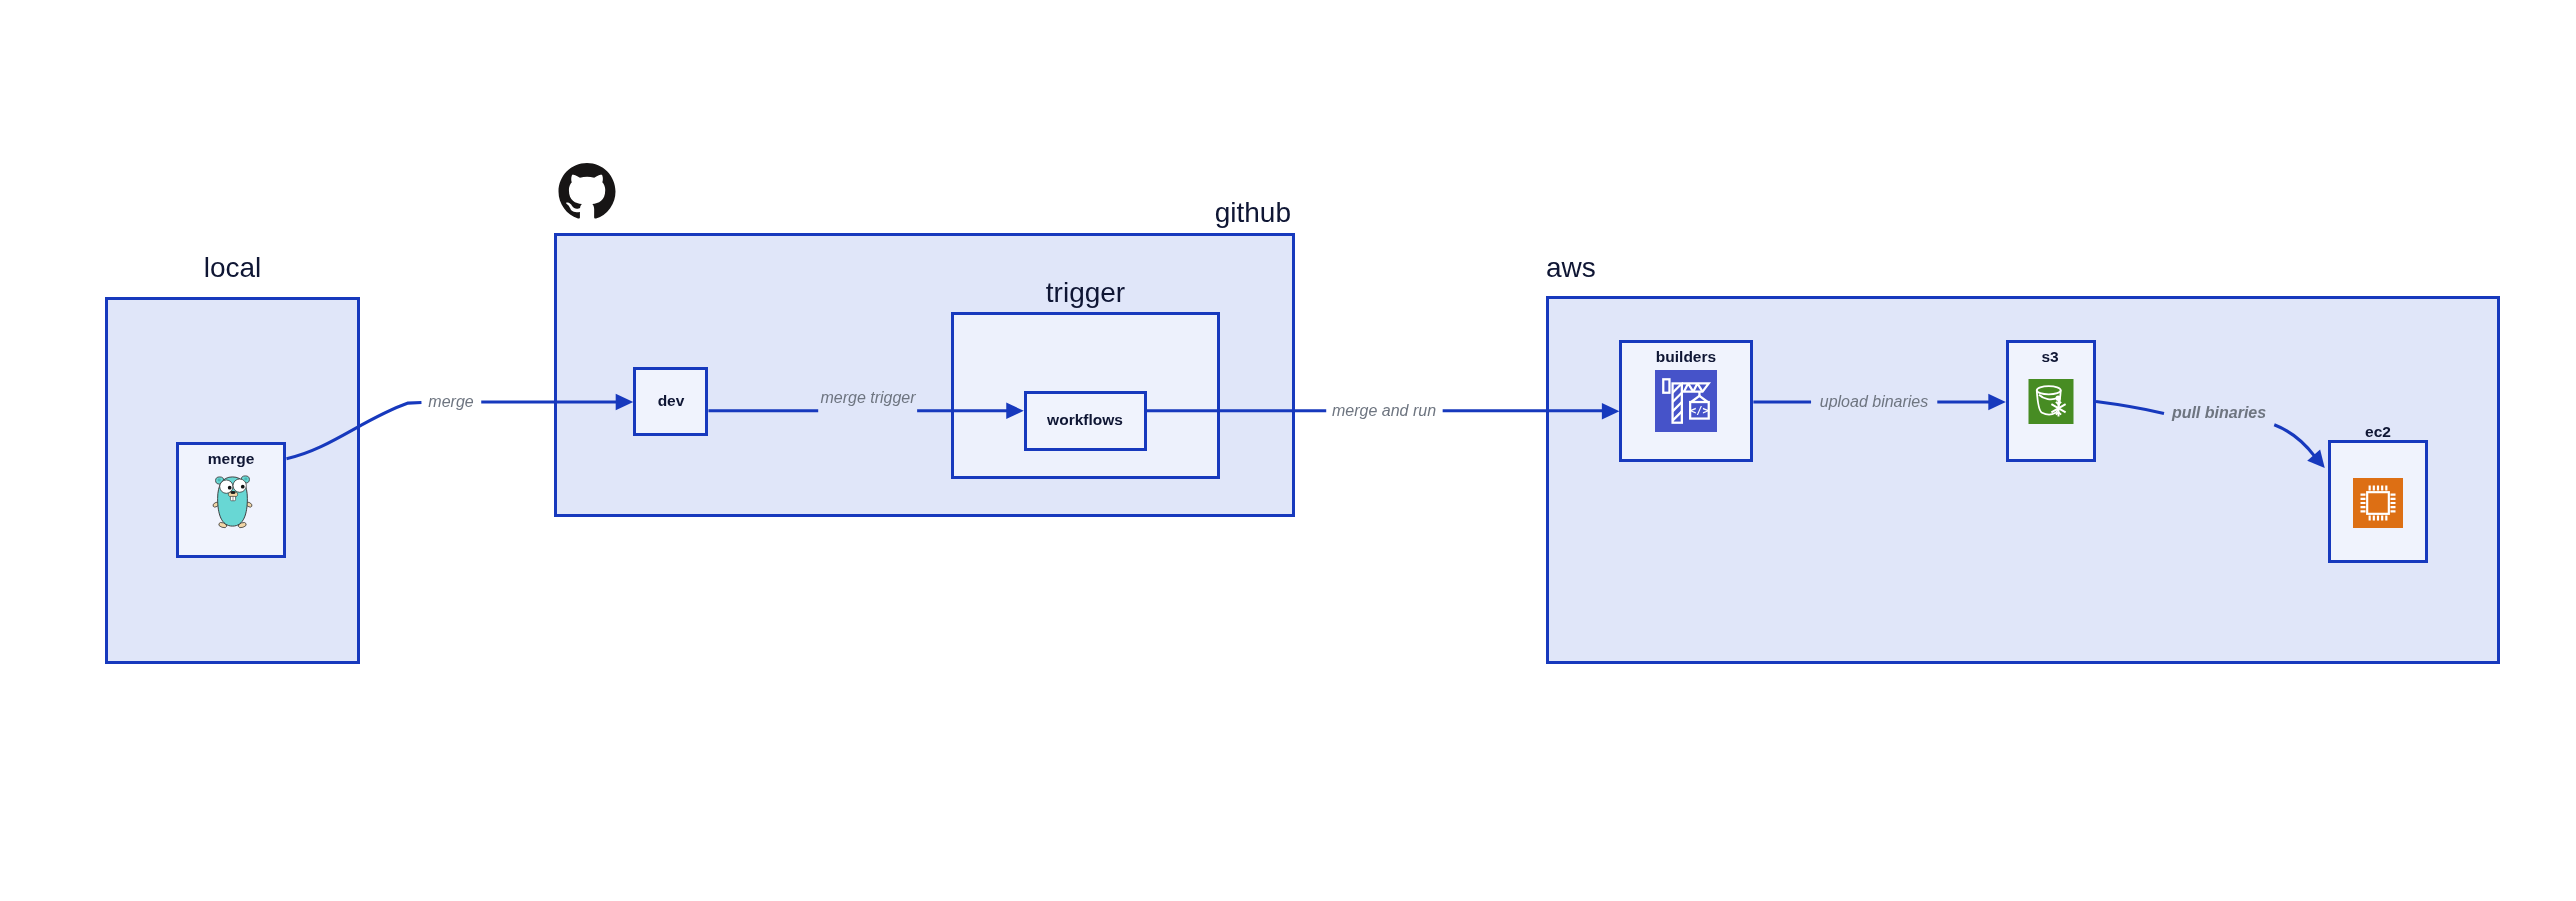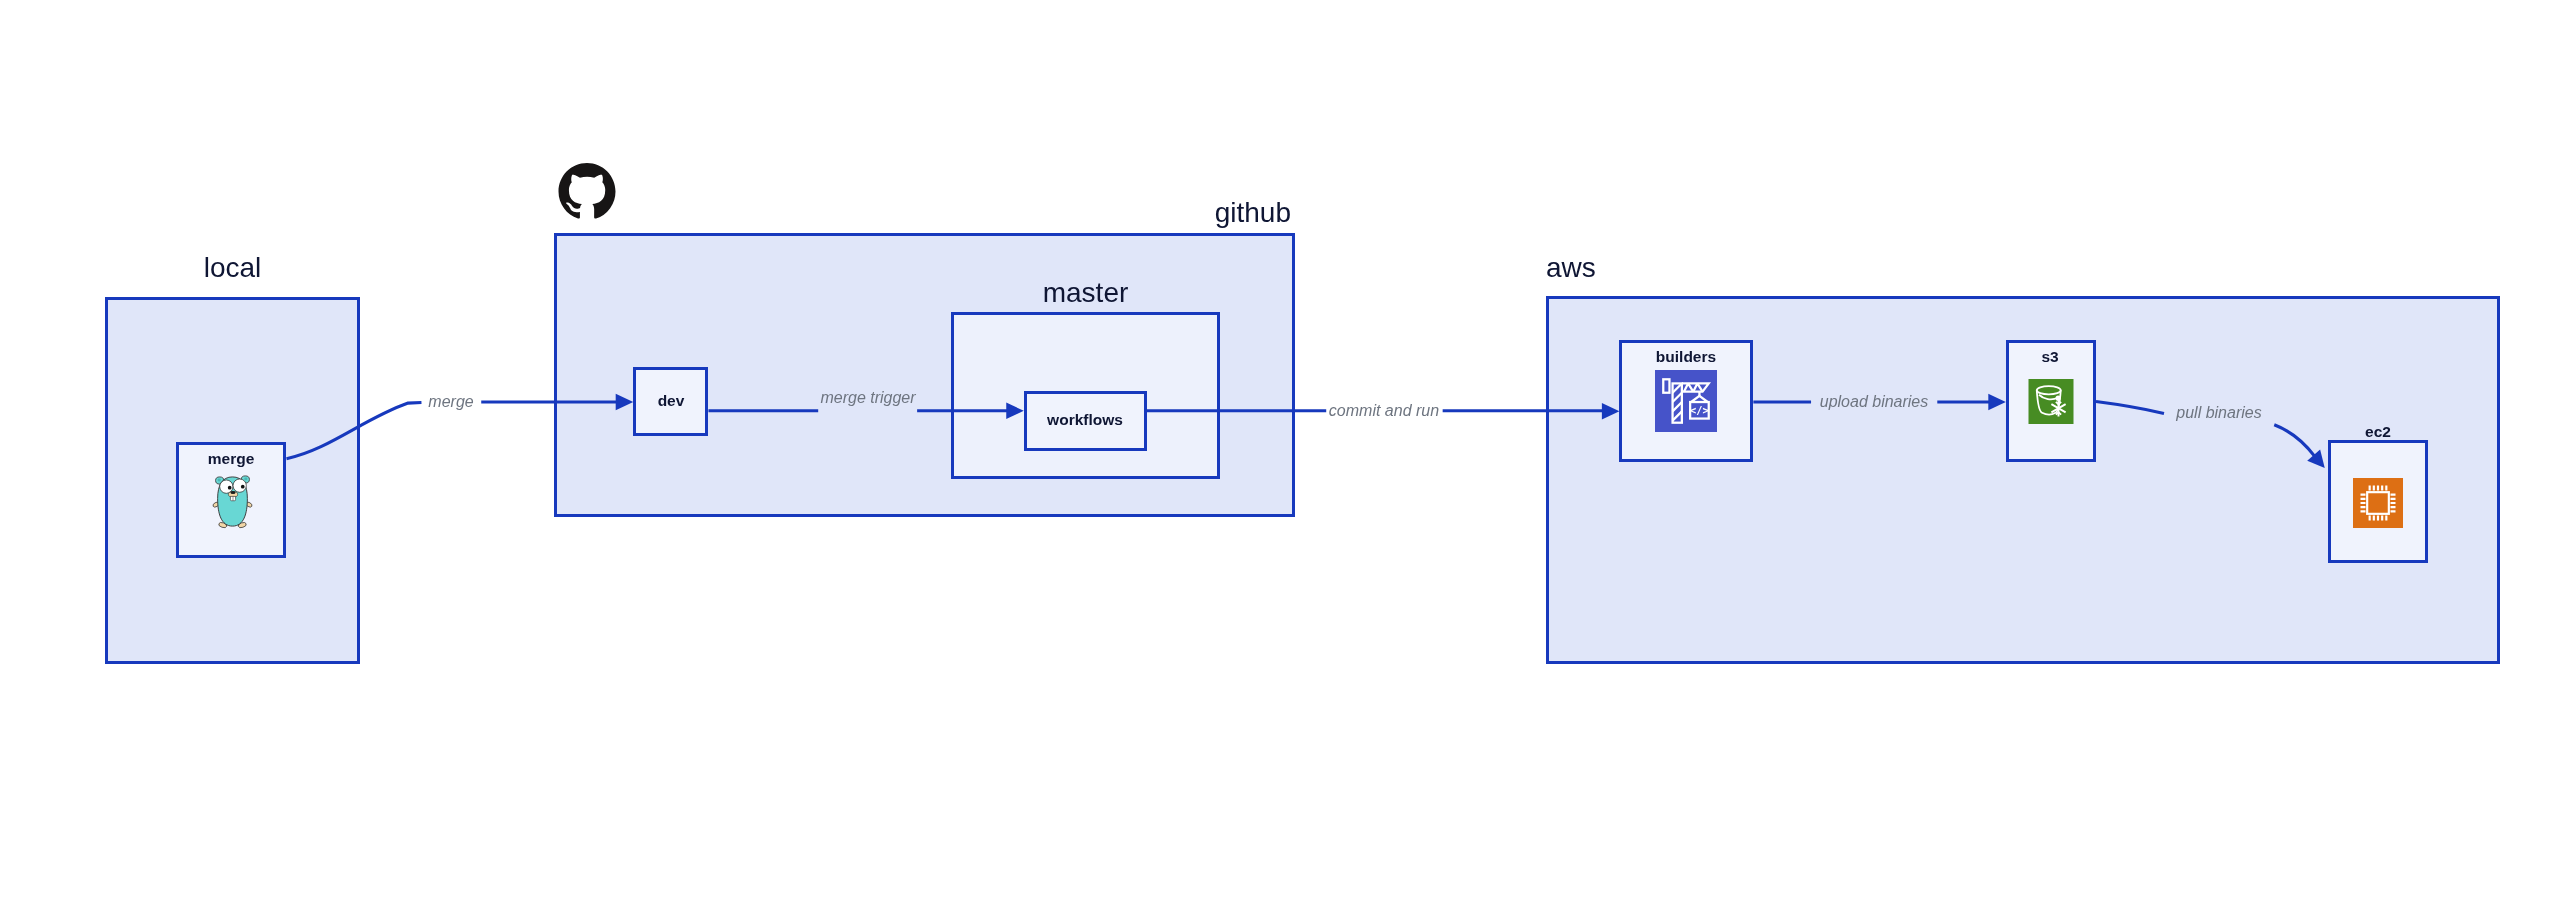--- a/index.html
+++ b/index.html
@@ -51,21 +51,21 @@
   <div class="container-box" style="left:554px;top:233px;width:741px;height:284px;"></div>
 
   <div class="container-box master-box" style="left:951px;top:312px;width:269px;height:167px;"></div>
 
   <div class="container-box" style="left:1546px;top:296px;width:954px;height:368px;"></div>
 
   <div class="container-label" style="left:105px;top:253px;width:255px;text-align:center;">local</div>
 
   <div class="container-label" style="right:1313px;top:198px;">github</div>
 
-  <div class="container-label" style="left:951px;top:278px;width:269px;text-align:center;">master</div>
+  <div class="container-label" style="left:951px;top:278px;width:269px;text-align:center;">trigger</div>
 
   <div class="container-label" style="left:1546px;top:253px;width:954px;text-align:left;">aws</div>
 
   <svg class="icon-abs" style="left:558px;top:163px;" width="58" height="57" viewBox="0 0 16 16">
     <path fill="#171515" fill-rule="evenodd" d="M8 0C3.58 0 0 3.58 0 8c0 3.54 2.29 6.53 5.47 7.59.4.07.55-.17.55-.38 0-.19-.01-.82-.01-1.49-2.01.37-2.53-.49-2.69-.94-.09-.23-.48-.94-.82-1.13-.28-.15-.68-.52-.01-.53.63-.01 1.08.58 1.23.82.72 1.21 1.87.87 2.33.66.07-.52.28-.87.51-1.07-1.78-.2-3.64-.89-3.64-3.95 0-.87.31-1.59.82-2.15-.08-.2-.36-1.02.08-2.12 0 0 .67-.21 2.2.82.64-.18 1.32-.27 2-.27s1.36.09 2 .27c1.53-1.04 2.2-.82 2.2-.82.44 1.1.16 1.92.08 2.12.51.56.82 1.27.82 2.15 0 3.07-1.87 3.75-3.65 3.95.29.25.54.73.54 1.48 0 1.07-.01 1.93-.01 2.2 0 .21.15.46.55.38A8.01 8.01 0 0 0 16 8c0-4.42-3.58-8-8-8z"></path>
   </svg>
 
   <div class="node-box" style="left:176px;top:442px;width:110px;height:116px;"></div>
   <div class="node-label" style="left:231px;top:451px;">merge</div>
 
@@ -169,19 +169,19 @@
       <polygon points="1229,780 1195,764 1195,796"></polygon>
       <polygon points="1987,797 1953,781 1953,813"></polygon>
       <polygon points="3143,798 3109,782 3109,814"></polygon>
       <polygon points="3893,780 3859,764 3859,796"></polygon>
       <polygon points="4512,908 4478,894 4503,872"></polygon>
     </g>
   </svg>
 
   <div class="edge-label" style="left:451px;top:402px;">merge</div>
   <div class="edge-label" style="left:868px;top:398px;">merge trigger</div>
-  <div class="edge-label" style="left:1384px;top:411px;">commit and run</div>
+  <div class="edge-label" style="left:1384px;top:411px;">merge and run</div>
   <div class="edge-label" style="left:1874px;top:402px;">upload binaries</div>
-  <div class="edge-label" style="left:2219px;top:413px;">pull binaries</div>
+  <div class="edge-label" style="left:2219px;top:413px;font-weight:bold;">pull binaries</div>
 
 
 </div>
 
 
 </body></html>

